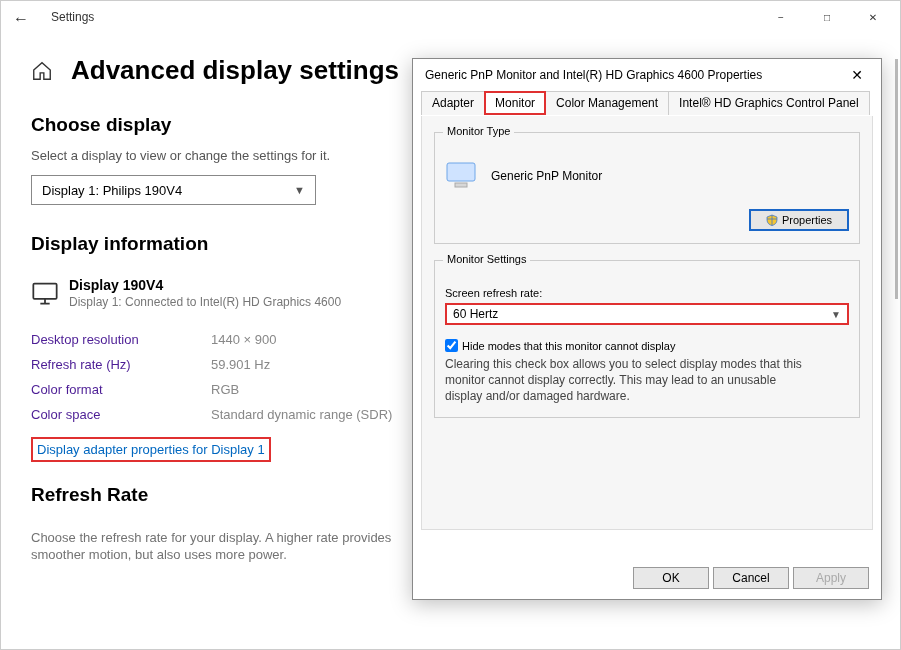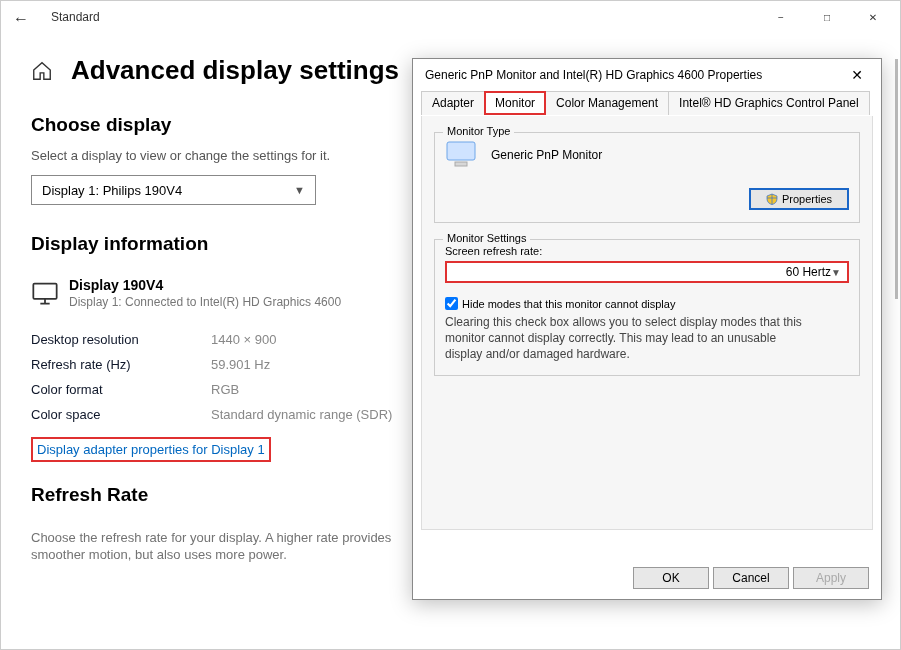--- a/index.html
+++ b/index.html
@@ -18,58 +18,58 @@
 .subtle { font-size: 13px; color: #555; margin-top: 12px; }
 .select-display { margin-top: 12px; width: 285px; height: 30px; border: 1px solid #888; display: flex; align-items: center; justify-content: space-between; padding: 0 10px; font-size: 13px; background: #fff;}
 .select-display .chev { font-size: 11px; color: #555;}
 .disp-block { margin-top: 22px; display: flex; }
 .disp-block .mon-icon { width: 28px; margin-right: 10px; margin-top:2px;}
 .disp-block .mon-icon svg { stroke:#333; fill:none;}
 .disp-block .mon-name { font-size: 14px; font-weight:600;}
 .disp-block .mon-sub { font-size: 12px; color: #777; margin-top:2px;}
 table.info { margin-top: 16px; border-collapse: collapse; }
 table.info td { padding: 5px 0; font-size: 13px; }
-table.info td.k { color: #0f172a; width: 180px; }
+table.info td.k { color: #4c1d95; width: 180px; }
 table.info td.v { color: #888; }
 .link { margin-top: 10px; font-size: 13px; color: #0067c0; display:inline-block; padding:3px 4px; border:2px solid #e03030; cursor:pointer;}
 .rr-head { font-size: 19px; font-weight: 600; margin-top: 22px;}
 .rr-sub { font-size: 13px; color: #737373; margin-top: 24px; max-width: 380px; line-height:1.3;}
 .scroll-ind { position: absolute; right: 2px; top: 58px; width: 3px; height: 240px; background: #bbb;}
 
 .dialog { position: absolute; left: 411px; top: 57px; width: 470px; height: 542px; background: #fff; border: 1px solid #888; box-shadow: 0 4px 20px rgba(0,0,0,.25); }
 .dialog .dtitle { display: flex; align-items: center; padding: 8px 12px; font-size: 12px;}
 .dialog .dtitle .t { flex:1;}
 .dialog .dtitle .x { font-size: 14px; cursor:pointer; padding:0 6px;}
 .dialog .tabs { display: flex; background:#fff; padding:0 8px; border-bottom:1px solid #fff;}
 .dialog .tabs .tab { font-size: 12px; padding: 4px 10px 4px 10px; border:1px solid #ccc; border-bottom:none; background:#f6f6f6; margin-right:-1px; cursor:pointer; position:relative;}
 .dialog .tabs .tab.active { background:#fff; z-index:2;}
 .dialog .tabs .tab.hi { border:2px solid #e03030; padding:3px 9px;}
 .dialog .panel { background:#f6f6f6; margin:0 8px; padding:10px 12px 24px 12px; height:414px; border:1px solid #ddd; border-top:none; position:relative;}
-.group { border:1px solid #ccc; padding: 3px 10px 12px 10px; margin-top: 6px; position:relative; background:#f6f6f6;}
+.group { border:1px solid #ccc; padding: 24px 10px 12px 10px; margin-top: 6px; position:relative; background:#f6f6f6;}
 .group .leg { position: absolute; top: -8px; left: 8px; background:#f6f6f6; padding: 0 4px; font-size:11px;}
 .mon-row { display:flex; align-items:center; gap:12px; margin-top:4px;}
 .mon-row .pnpi { width:34px; height:30px; }
 .mon-row .pnpname { font-size:12px;}
 .props-btn { margin-left:auto; margin-top:18px; display:block; width:100px; height:22px; border:2px solid #1a66c7; background:#e6e6e6; font-size:11px; display:flex; align-items:center; justify-content:center; gap:4px; cursor:pointer;}
 .shield { display:inline-block; width:12px; height:12px; }
 .settings-label { font-size:11px; margin-top:2px;}
-.rate-select { margin-top:4px; height:22px; width:100%; border:2px solid #e03030; display:flex; align-items:center; justify-content:flex-end; padding:0 6px; font-size:12px; background:#fff;}
+.rate-select { margin-top:4px; height:22px; width:100%; border:2px solid #e03030; display:flex; align-items:center; justify-content:space-between; padding:0 6px; font-size:12px; background:#fff;}
 .hide-row { margin-top:14px; font-size:11px; display:flex; align-items:center; gap:4px;}
 .hide-row input { width:13px; height:13px;}
 .clear-txt { font-size:12px; color:#444; margin-top:4px; line-height:1.35; max-width:360px;}
 .dlg-bot { position:absolute; bottom:10px; right:12px; display:flex; gap:4px;}
 .dlg-bot button { width:76px; height:22px; font-size:12px; border:1px solid #999; background:#e8e8e8; cursor:pointer;}
 .dlg-bot button.dis { color:#aaa;}
 </style>
 </head>
 <body>
 
 <div class="titlebar">
   <span class="back">←</span>
-  <span class="title">Standard</span>
+  <span class="title">Settings</span>
   <div class="winctl">
     <span>−</span>
     <span>□</span>
     <span>✕</span>
   </div>
 </div>
 
 <div class="main">
   <div class="header">
     <span class="home-icon">

